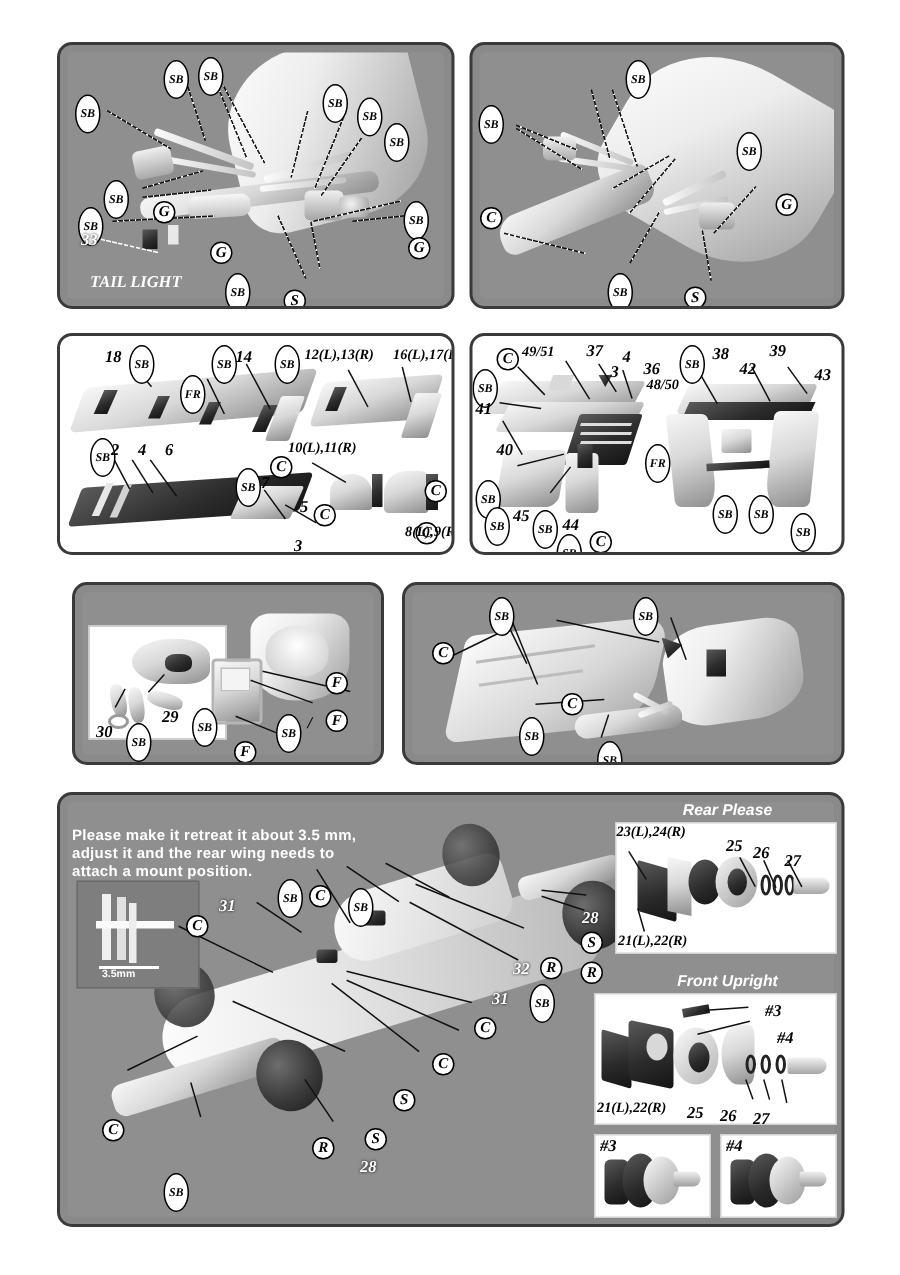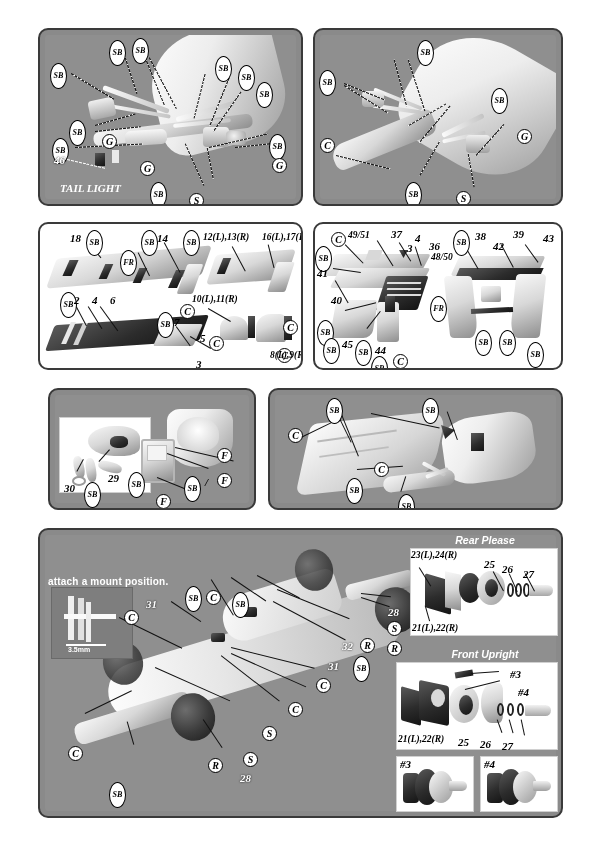--- a/index.html
+++ b/index.html
@@ -173,21 +173,21 @@
     <div class="badge sb" style="left:175px;top:26px;">SB</div>
     <div class="badge sb" style="left:198px;top:35px;">SB</div>
     <div class="badge sb" style="left:216px;top:52px;">SB</div>
     <div class="badge sb" style="left:229px;top:104px;">SB</div>
     <div class="badge sb" style="left:110px;top:152px;">SB</div>
     <div class="badge one" style="left:62px;top:104px;">G</div>
     <div class="badge one" style="left:100px;top:131px;">G</div>
     <div class="badge one" style="left:232px;top:128px;">G</div>
     <div class="badge one" style="left:149px;top:163px;">S</div>
 
-    <div class="num white" style="left:14px;top:124px;">46</div>
+    <div class="num white" style="left:14px;top:124px;">33</div>
     <div class="cap" style="left:20px;top:152px;">TAIL LIGHT</div>
   </div>
 
   <div class="panel photo" style="left:313px;top:28px;width:250px;height:178px;">
     <div class="inner-photo">
       <div class="art bodyshell" style="left:88px;top:6px;width:150px;height:128px;transform:rotate(30deg);border-radius:50% 20% 45% 25%;"></div>
       <div class="art wingart" style="left:10px;top:92px;width:108px;height:26px;transform:rotate(-22deg);border-radius:14px 6px 10px 8px;"></div>
       <div class="art strut" style="left:52px;top:62px;width:52px;height:4px;transform:rotate(22deg);"></div>
       <div class="art strut" style="left:52px;top:72px;width:50px;height:4px;transform:rotate(8deg);"></div>
       <div class="art strut" style="left:120px;top:88px;width:46px;height:5px;transform:rotate(-26deg);"></div>
@@ -314,21 +314,21 @@
     <div class="num" style="left:92px;top:18px;">3</div>
     <div class="num" style="left:114px;top:16px;">36</div>
     <div class="num sm" style="left:116px;top:28px;">48/50</div>
     <div class="num" style="left:2px;top:43px;">41</div>
     <div class="num" style="left:16px;top:70px;">40</div>
     <div class="num" style="left:27px;top:114px;">45</div>
     <div class="num" style="left:60px;top:120px;">44</div>
     <div class="num" style="left:160px;top:6px;">38</div>
     <div class="num" style="left:178px;top:16px;">42</div>
     <div class="num" style="left:198px;top:4px;">39</div>
-    <div class="num" style="left:228px;top:8px;">43</div>
+    <div class="num" style="left:228px;top:20px;">43</div>
 
     <div class="badge one" style="left:16px;top:8px;">C</div>
     <div class="badge sb" style="left:0px;top:22px;">SB</div>
     <div class="badge sb" style="left:2px;top:96px;">SB</div>
     <div class="badge sb" style="left:8px;top:114px;">SB</div>
     <div class="badge sb" style="left:40px;top:116px;">SB</div>
     <div class="badge sb" style="left:56px;top:132px;">SB</div>
     <div class="badge one" style="left:78px;top:130px;">C</div>
     <div class="badge sb" style="left:138px;top:6px;">SB</div>
     <div class="badge sb" style="left:160px;top:106px;">SB</div>
@@ -435,20 +435,22 @@
       <div class="lead solid" style="left:186px;top:118px;width:82px;transform:rotate(24deg);"></div>
       <div class="lead solid" style="left:176px;top:120px;width:74px;transform:rotate(38deg);"></div>
       <div class="lead solid" style="left:110px;top:132px;width:82px;transform:rotate(24deg);"></div>
       <div class="lead solid" style="left:40px;top:178px;width:52px;transform:rotate(-26deg);"></div>
       <div class="lead solid" style="left:82px;top:186px;width:24px;transform:rotate(74deg);"></div>
       <div class="lead solid" style="left:158px;top:184px;width:34px;transform:rotate(56deg);"></div>
       <div class="lead solid" style="left:316px;top:58px;width:30px;transform:rotate(6deg);"></div>
       <div class="lead solid" style="left:316px;top:62px;width:30px;transform:rotate(18deg);"></div>
     </div>
 
+    <div class="en" style="left:8px;top:22px;">Please make it retreat it about 3.5 mm,</div>
+    <div class="en" style="left:8px;top:34px;">adjust it and the rear wing needs to</div>
     <div class="en" style="left:8px;top:46px;">attach a mount position.</div>
 
     <div class="num white" style="left:106px;top:68px;">31</div>
     <div class="num white" style="left:288px;top:130px;">31</div>
     <div class="num white" style="left:302px;top:110px;">32</div>
     <div class="num white" style="left:348px;top:76px;">28</div>
     <div class="num white" style="left:200px;top:242px;">28</div>
 
     <div class="badge one" style="left:84px;top:80px;">C</div>
     <div class="badge one" style="left:166px;top:60px;">C</div>

